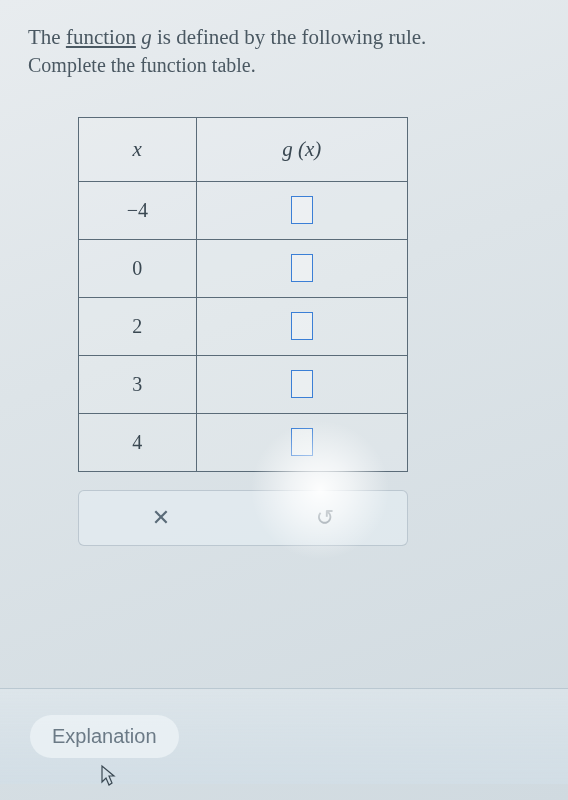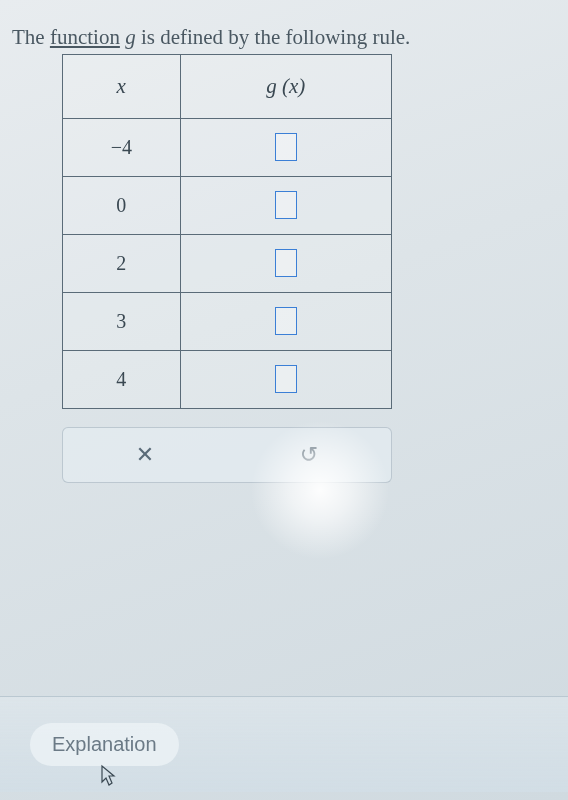--- a/index.html
+++ b/index.html
@@ -6,21 +6,21 @@
     body {
       width: 568px;
       height: 800px;
       background: linear-gradient(160deg, #e8ecef 0%, #dde4e8 40%, #d0dae0 100%);
       font-family: Georgia, 'Times New Roman', serif;
       color: #3a4852;
       overflow: hidden;
       position: relative;
     }
     .content {
-      padding: 22px 24px 0 12px;
+      padding: 22px 24px 0 28px;
     }
     .intro {
       font-size: 21px;
       line-height: 1.5;
       color: #4a5862;
     }
     .underline { text-decoration: underline; }
     .italic { font-style: italic; }
     .formula {
       font-size: 22px;
@@ -81,21 +81,21 @@
       align-items: center;
       justify-content: center;
       font-size: 22px;
       color: #5a6b78;
       cursor: pointer;
     }
     .footer {
       position: absolute;
       left: 0;
       right: 0;
-      bottom: 8px;
+      bottom: 16px;
       height: 96px;
       background: linear-gradient(180deg, rgba(230,238,243,0.4), rgba(210,222,230,0.9));
       border-top: 1px solid rgba(170,185,195,0.6);
       display: flex;
       align-items: center;
       padding: 0 30px;
       gap: 28px;
     }
     .explanation-btn {
       font-family: -apple-system, 'Segoe UI', sans-serif;
@@ -139,20 +139,21 @@
   </style>
 </head>
 <body>
 
 <div class="content">
   <p class="intro">
     <span>The </span><span class="underline">function</span><span> </span><span class="italic">g</span><span> is defined by the following rule.</span>
   </p>
 
 
+  <p class="instruction">Complete the function table.</p>
 
   <div class="table-wrap">
     <table class="func">
       <thead>
         <tr>
           <th>x</th>
           <th><span class="italic">g</span> (<span class="italic">x</span>)</th>
         </tr>
       </thead>
       <tbody>

